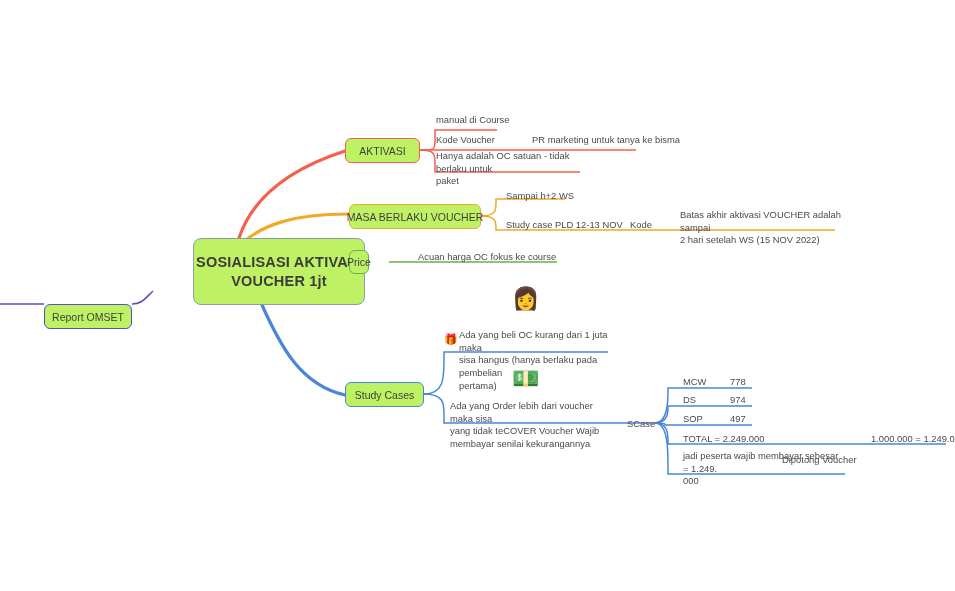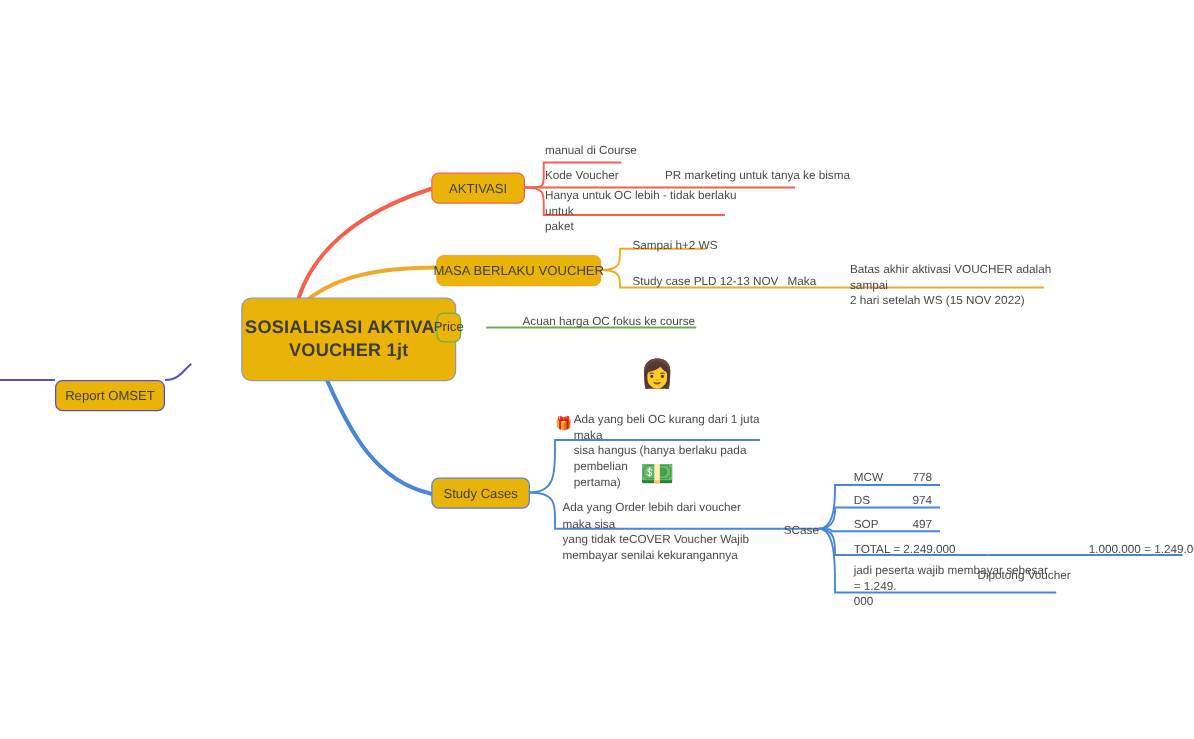--- a/index.html
+++ b/index.html
@@ -13,21 +13,21 @@
     font-family: "Liberation Sans", sans-serif;
     color: #4a4a4a;
   }
   #canvas { position: absolute; inset: 0; }
   svg.links { position: absolute; left: 0; top: 0; width: 955px; height: 591px; pointer-events: none; }
 
   .node {
     position: absolute;
     border-radius: 6px;
     border: 1.6px solid #999;
-    background: #eab308;
+    background: #bef264;
     display: flex; align-items: center; justify-content: center;
     text-align: center;
     white-space: nowrap;
   }
   .node-central {
     left: 153px; top: 238px; width: 172px; height: 67px;
     border: 1.6px solid #8d9bb0;
     border-radius: 8px;
     font-size: 14.5px; font-weight: bold; color: #3c3c3c;
     line-height: 1.28;
@@ -140,28 +140,28 @@
   <div class="node node-study">
     <span>Study Cases</span>
   </div>
 
   <div class="leaf nowrap" style="left:436px; top:114px;">manual di Course</div>
 
   <div class="leaf nowrap" style="left:436px; top:134px;">Kode Voucher</div>
 
   <div class="leaf nowrap" style="left:518px; top:134px;padding-left:14px;">PR marketing untuk tanya ke bisma</div>
 
-  <div class="leaf" style="left:436px; top:150px; width:160px;">Hanya untuk OC lebih - tidak berlaku untuk
+  <div class="leaf" style="left:436px; top:150px; width:160px;">Hanya adalah OC satuan - tidak berlaku untuk
 paket</div>
 
   <div class="leaf nowrap" style="left:506px; top:190px;">Sampai h+2 WS</div>
 
   <div class="leaf nowrap" style="left:506px; top:219px;">Study case PLD 12-13 NOV</div>
 
-  <div class="leaf nowrap" style="left:630px; top:219px;">Maka</div>
+  <div class="leaf nowrap" style="left:630px; top:219px;">Kode</div>
 
   <div class="leaf" style="left:680px; top:209px; width:165px;">Batas akhir aktivasi VOUCHER adalah sampai
 2 hari setelah WS (15 NOV 2022)</div>
 
   <div class="leaf nowrap" style="left:418px; top:251px;">Acuan harga OC fokus ke course</div>
 
   <div class="emoji" style="left:512px; top:288px;">👩</div>
   <div class="emoji emoji-small" style="left:444px; top:334px;">🎁</div>
   <div class="leaf" style="left:459px; top:329px; width:160px;">Ada yang beli OC kurang dari 1 juta maka
 sisa hangus (hanya berlaku pada pembelian

